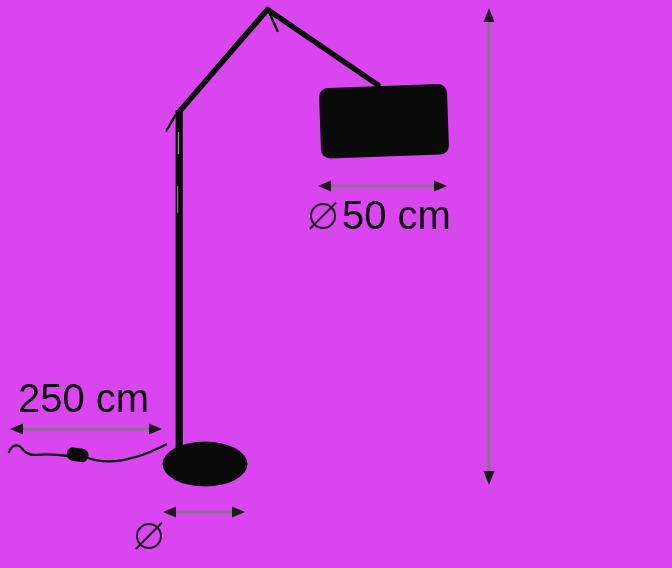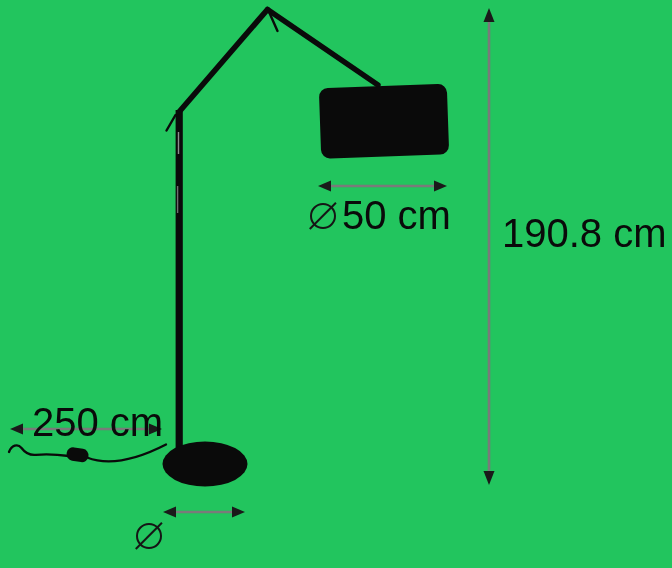--- a/index.html
+++ b/index.html
@@ -4,21 +4,21 @@
 <style>
   html, body {
     margin: 0;
     padding: 0;
     background: #ffffff;
   }
   .canvas {
     position: relative;
     width: 672px;
     height: 568px;
-    background: #22c55e;
+    background: #d946ef;
     overflow: hidden;
     font-family: "Liberation Sans", sans-serif;
   }
   .lineart {
     position: absolute;
     left: 0;
     top: 0;
   }
   .dim-label {
     position: absolute;
@@ -46,21 +46,21 @@
     left: 50%;
     top: 50%;
     width: 2.4px;
     height: 37px;
     background: #151515;
     transform: translate(-50%, -50%) rotate(45deg);
   }
   
   .label-shade  { left: 310px; top: 193px; }
   .label-height { left: 502px; top: 211px; }
-  .label-cord   { left: 32px;  top: 376px; margin-top: 24px; }
+  .label-cord   { left: 18px;  top: 376px; }
   .label-base   { left: 136px; top: 521px; }
 </style>
 </head>
 <body>
 
 <div class="canvas">
 
   <svg class="lineart" width="672" height="568" viewBox="0 0 672 568">
 
     <g>
@@ -108,23 +108,20 @@
       <polygon points="163,512 176,506.5 176,517.5" fill="#1a1a1a"></polygon>
       <polygon points="245,512 232,506.5 232,517.5" fill="#1a1a1a"></polygon>
     </g>
   </svg>
 
   <div class="dim-label label-shade">
     <span class="dia"></span>
     <span>50 cm</span>
   </div>
 
-  <div class="dim-label label-height">
-    <span>190.8 cm</span>
-  </div>
 
   <div class="dim-label label-cord">
     <span>250 cm</span>
   </div>
 
   <div class="dim-label label-base">
     <span class="dia"></span>
   </div>
 
 </div>

